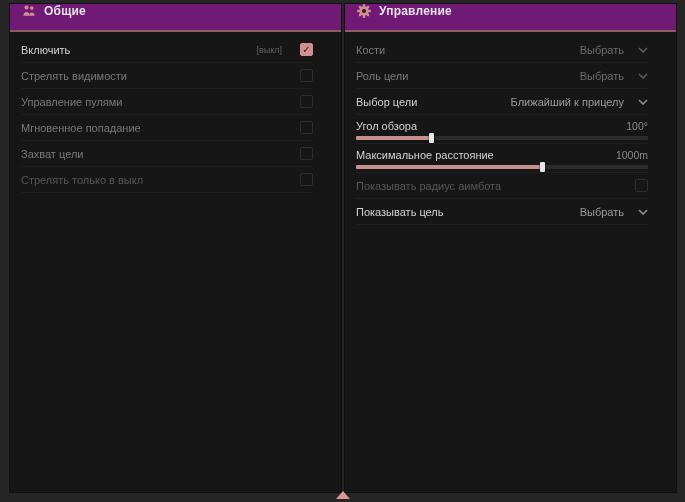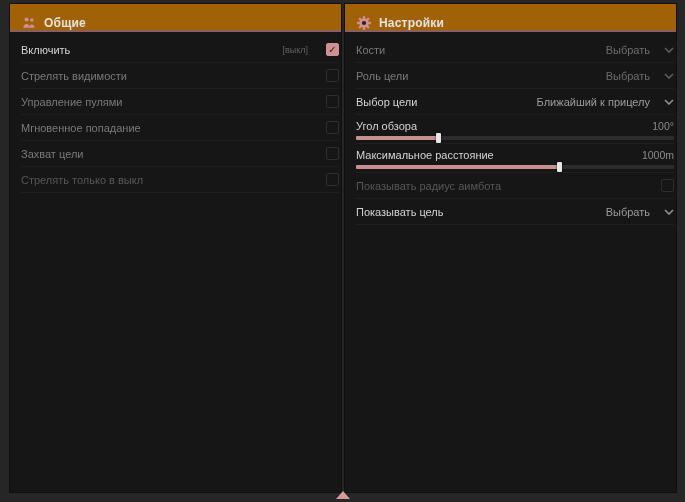--- a/index.html
+++ b/index.html
@@ -11,29 +11,29 @@
     -webkit-font-smoothing:antialiased;
   }
   .panel{
     position:absolute;top:4px;height:488px;
     background:#161616;
     box-shadow:0 0 0 1px #101010;
   }
   .panel.left{left:10px;width:331px;}
   .panel.right{left:345px;width:331px;}
   .panel-header{
-    height:26px;background:#a16207;
-    display:flex;align-items:flex-end;gap:8px;
+    height:26px;background:#701a75;
+    display:flex;align-items:flex-start;gap:8px;
     padding:0 12px;
   }
   .panel-title{
     color:#e3e3e3;font-size:12px;font-weight:bold;letter-spacing:.2px;
   }
   .header-line{height:2px;background:var(--divider,#8c5f5f);}
-  .panel-body{padding:5px 2px 0 11px;}
+  .panel-body{padding:5px 28px 0 11px;}
   .row{
     display:flex;align-items:center;justify-content:space-between;
     height:25px;border-bottom:1px solid #1f1f1f;
   }
   .lbl{font-size:11px;color:#d4d4d4;}
   .lbl.dim{color:#7a7a7a;}
   .lbl.dimmer{color:#575757;}
   .right-group{display:flex;align-items:center;gap:18px;}
   .hotkey{font-size:9px;color:#616161;}
   .cb{
@@ -138,21 +138,21 @@
         <g fill="#d18f8f">
           <rect x="6.6" y="0" width="2.8" height="16" rx="1.2"></rect>
           <rect x="0" y="6.6" width="16" height="2.8" rx="1.2"></rect>
           <rect x="6.6" y="0" width="2.8" height="16" rx="1.2" transform="rotate(45 8 8)"></rect>
           <rect x="6.6" y="0" width="2.8" height="16" rx="1.2" transform="rotate(-45 8 8)"></rect>
           <circle cx="8" cy="8" r="5.3"></circle>
         </g>
         <circle cx="8" cy="8" r="2.4" fill="#232021"></circle>
       </svg>
     </span>
-    <span class="panel-title">Настройки</span>
+    <span class="panel-title">Управление</span>
   </div>
   <div class="header-line"></div>
   <div class="panel-body">
 
     <div class="row">
       <span class="lbl dim">Кости</span>
       <span class="dd dim">
         <span class="dd-value">Выбрать</span>
         <svg class="chev" width="10" height="6" viewBox="0 0 10 6">
             <polyline points="1,1 5,5 9,1"></polyline>

